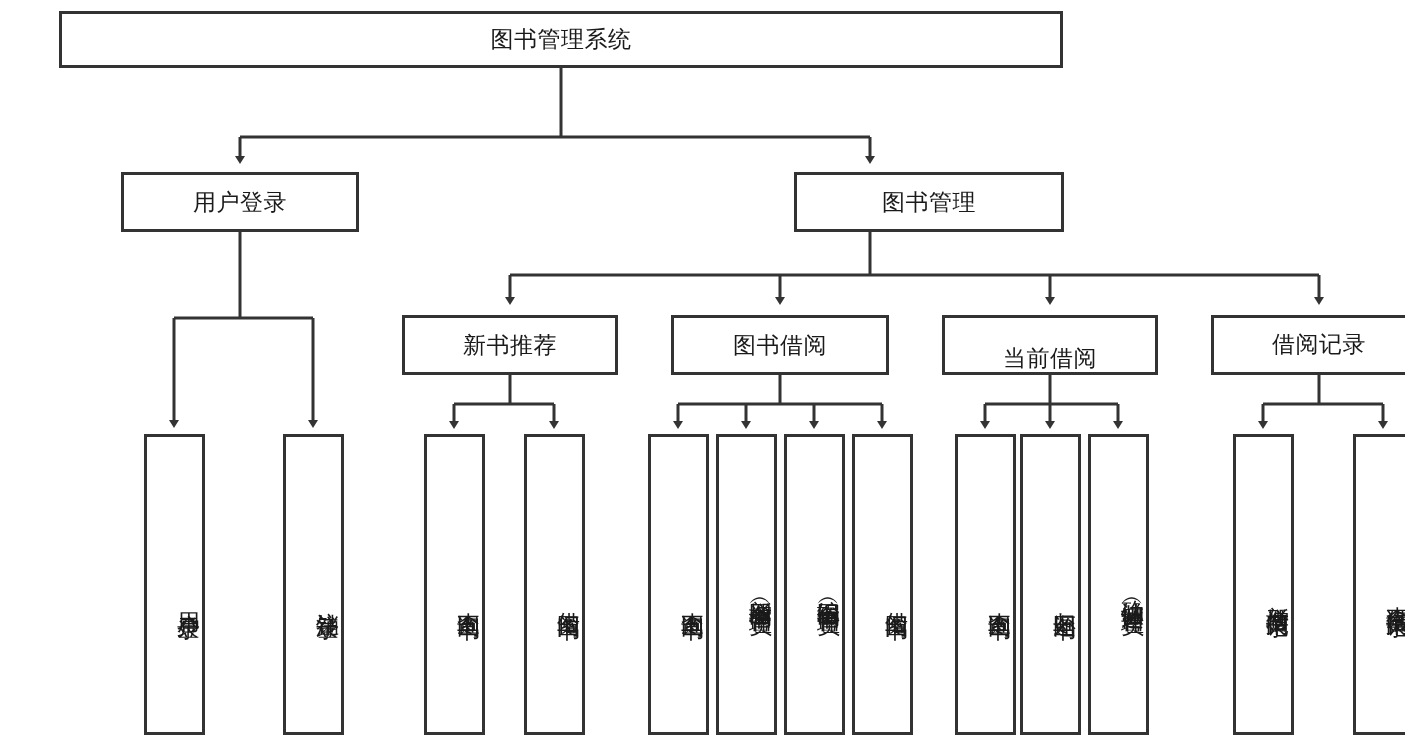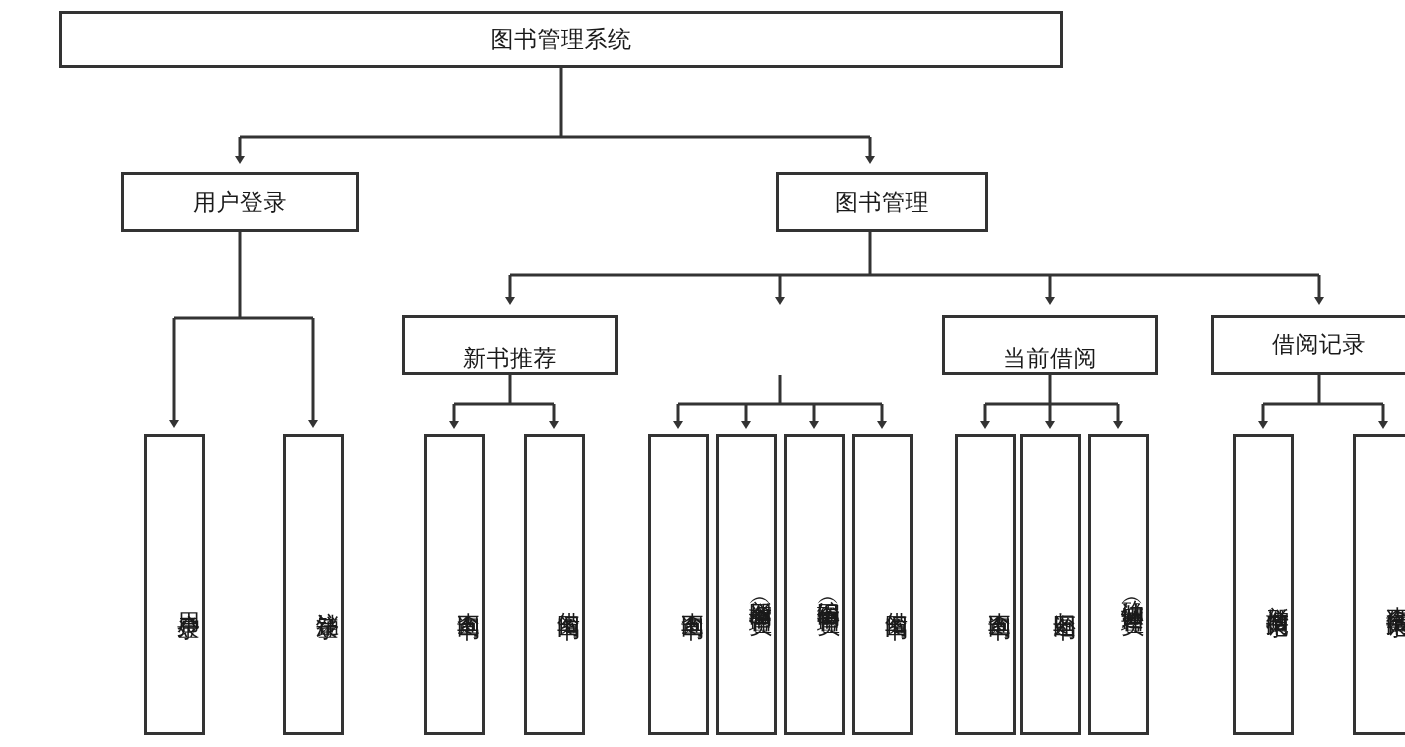--- a/index.html
+++ b/index.html
@@ -120,26 +120,29 @@
     </g>
   </svg>
 
   <div class="node horizontal" style="left:19px; top:11px; width:1004px; height:57px;">
     <span class="label">图书管理系统</span>
   </div>
 
   <div class="node horizontal" style="left:81px; top:172px; width:238px; height:60px;">
     <span class="label">用户登录</span>
   </div>
-  <div class="node horizontal" style="left:736px; top:172px; width:212px; height:60px;">
+  <div class="node horizontal" style="left:754px; top:172px; width:270px; height:60px;">
     <span class="label">图书管理</span>
   </div>
 
-  <div class="node horizontal" style="left:362px; top:315px; width:216px; height:60px;align-items:flex-end;">
+  <div class="node horizontal" style="left:362px; top:315px; width:216px; height:60px;">
     <span class="label">新书推荐</span>
+  </div>
+  <div class="node horizontal" style="left:631px; top:315px; width:218px; height:60px;">
+    <span class="label">图书借阅</span>
   </div>
   <div class="node horizontal" style="left:902px; top:315px; width:216px; height:60px;align-items:flex-end;">
     <span class="label">当前借阅</span>
   </div>
   <div class="node horizontal" style="left:1171px; top:315px; width:216px; height:60px;font-family:Liberation Serif, serif;">
     <span class="label">借阅记录</span>
   </div>
 
   <div class="node vertical" style="left:104px; top:434px; width:61px; height:301px;">
     <span class="label">用户登录</span>

